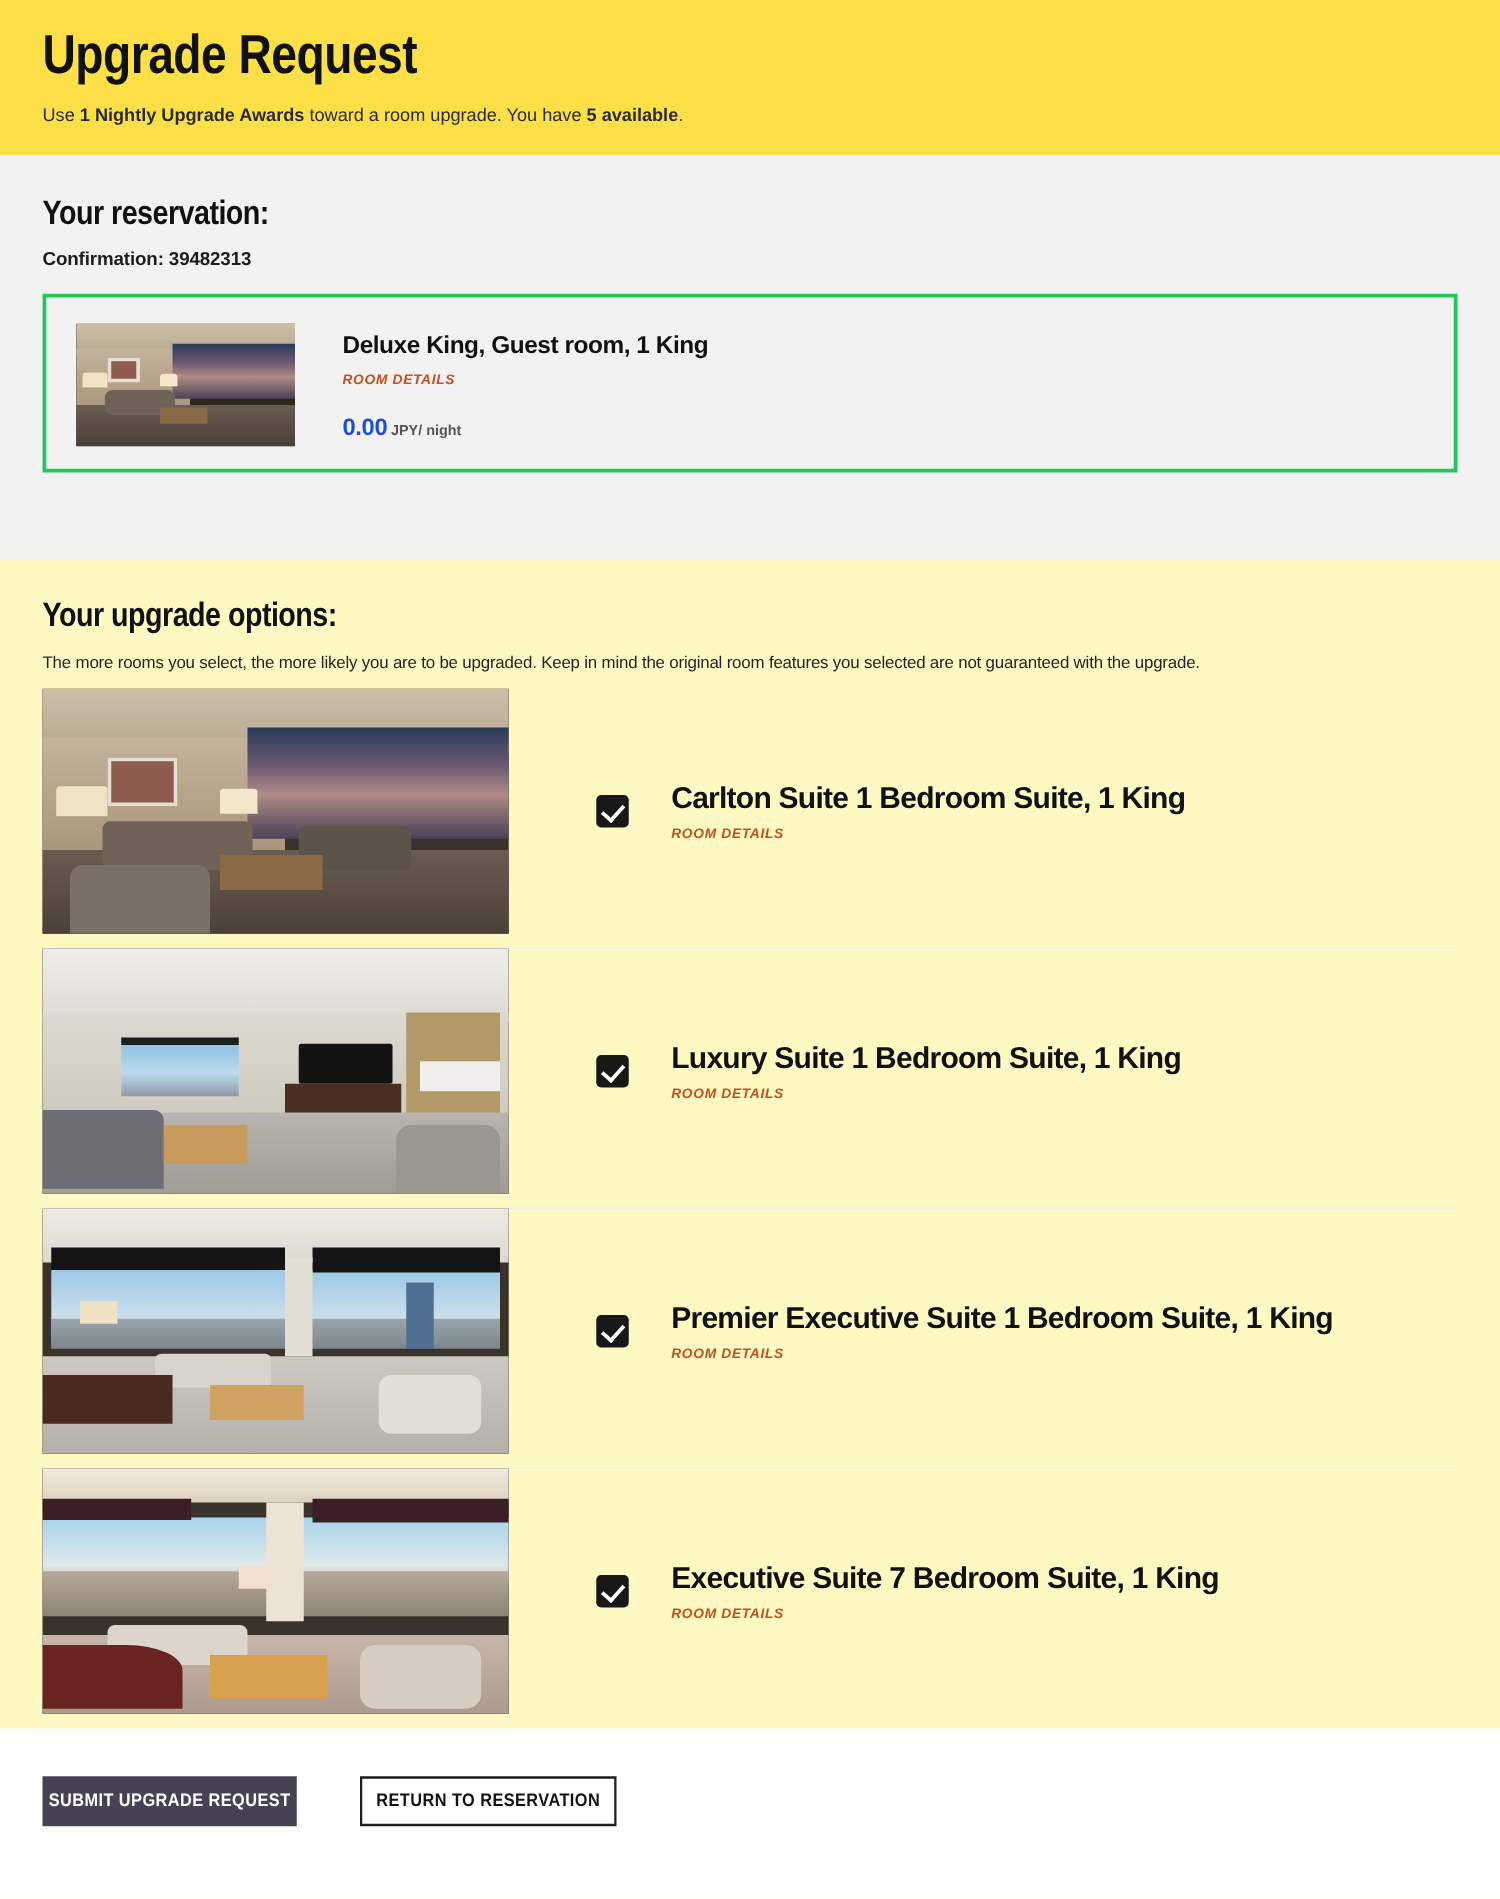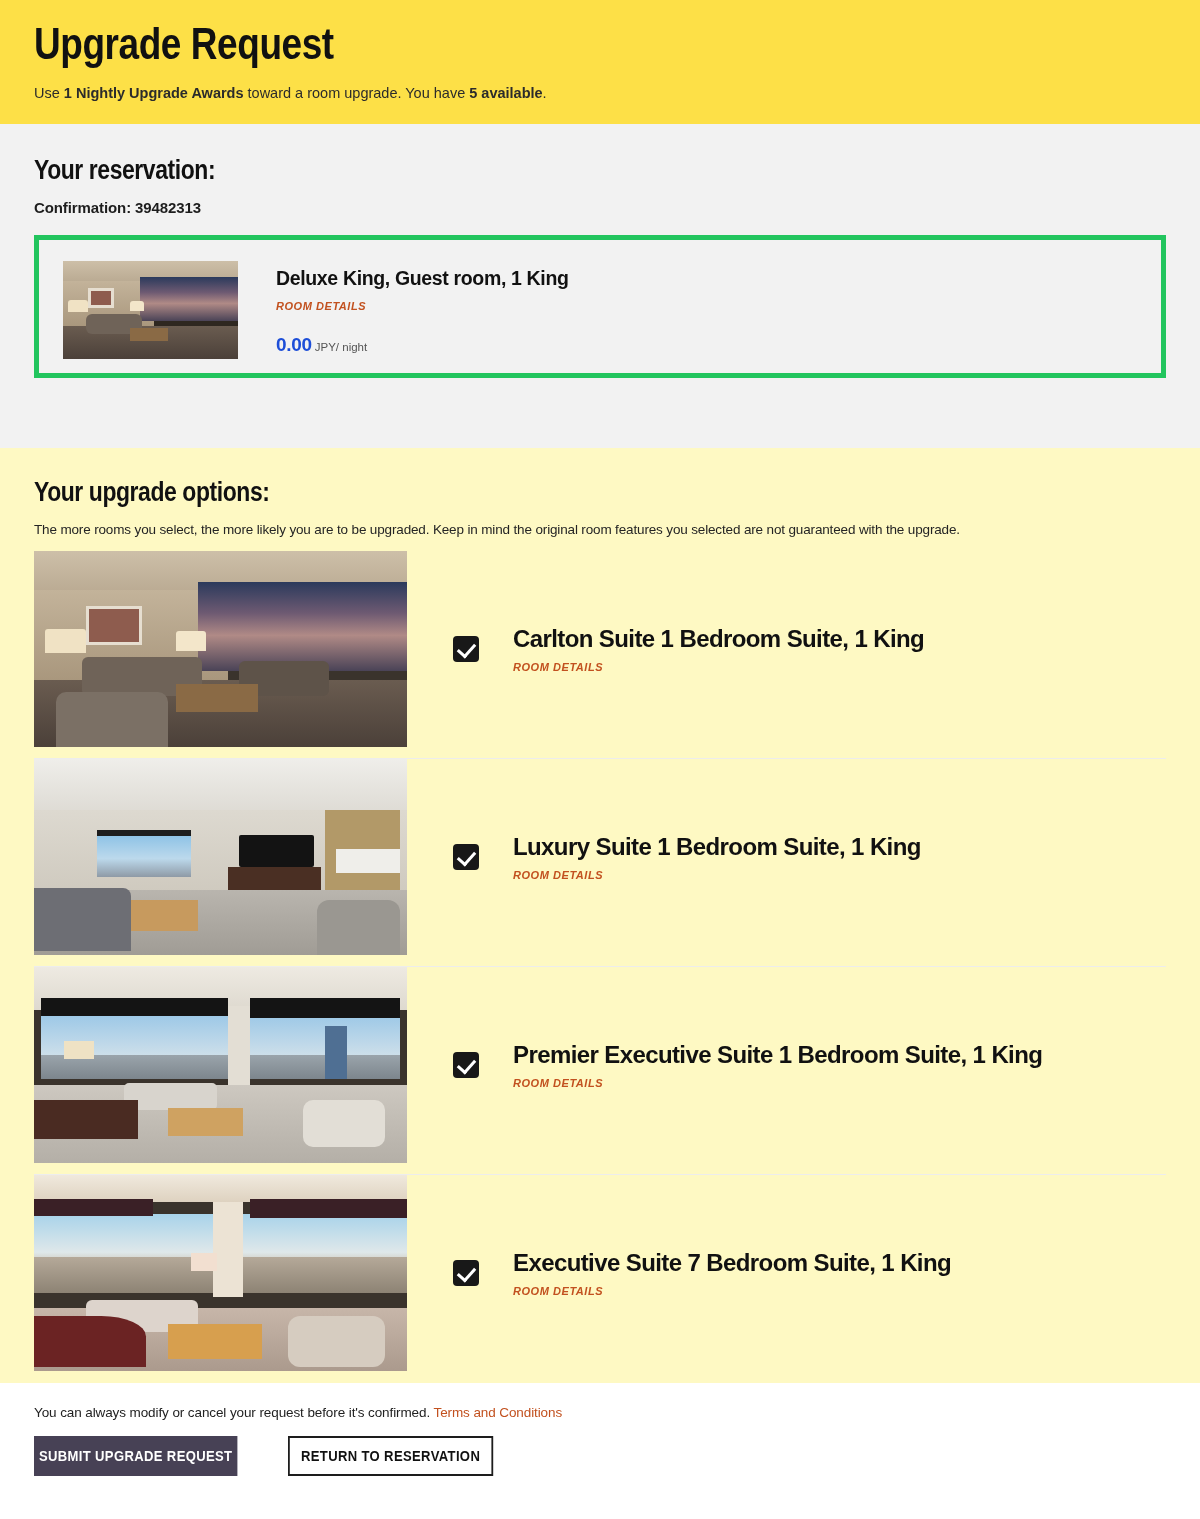--- a/index.html
+++ b/index.html
@@ -53,21 +53,21 @@
   }
   #confirmation-line {
     font-size: 15px;
     font-weight: bold;
     color: #1d1d1d;
     margin-top: 13px;
     letter-spacing: -0.1px;
   }
   #reservation-card {
     margin-top: 19px;
-    border: 5px solid #22c55e;
+    border: 3px solid #22c55e;
     background: #f2f2f2;
     height: 143px;
     display: flex;
     align-items: flex-start;
     padding: 21px 0 0 24px;
   }
   #reservation-thumb {
     width: 175px;
     height: 98px;
     flex: 0 0 auto;
@@ -97,20 +97,21 @@
   #reservation-price .amount {
     font-size: 19px;
     font-weight: bold;
     color: #1d4ed8;
     letter-spacing: -0.3px;
   }
   #reservation-price .unit {
     font-size: 11.5px;
     color: #555;
     margin-left: 3px;
+    font-weight: bold;
   }
 
   
   #upgrade-section { padding: 28px 34px 0 34px; background: #fef9c3; }
   #upgrade-heading {
     font-size: 27px;
     line-height: 32px;
     margin: 0;
     transform: scaleX(0.85);
     transform-origin: left center;
@@ -137,21 +138,21 @@
     flex: 0 0 auto;
     position: relative;
     overflow: hidden;
     background: #3a332c;
   }
   .option-body {
     flex: 1 1 auto;
     display: flex;
     align-items: center;
     height: 196px;
-    padding-left: 46px;
+    padding-left: 70px;
   }
   .checkbox {
     width: 26px;
     height: 26px;
     border-radius: 4px;
     background: #181818;
     flex: 0 0 auto;
     position: relative;
     cursor: pointer;
   }
@@ -414,21 +415,17 @@
           <div class="option-title">Executive Suite 7 Bedroom Suite, 1 King</div>
           <a class="room-details-link">ROOM DETAILS</a>
         </div>
       </div>
     </div>
 
   </div>
 </div>
 
 <div id="footer">
-  <div id="footer-note">
-    <span>You can always modify or cancel your request before it's confirmed.</span>
-    <a id="terms-link">Terms and Conditions</a>
-  </div>
   <div id="footer-buttons">
     <div class="btn" id="submit-upgrade-request">SUBMIT UPGRADE REQUEST</div>
     <div class="btn" id="return-to-reservation">RETURN TO RESERVATION</div>
   </div>
 </div>
 
 </body></html>

